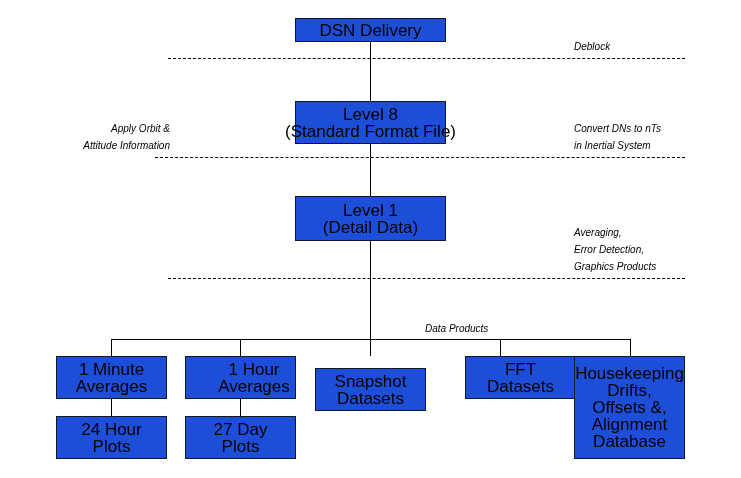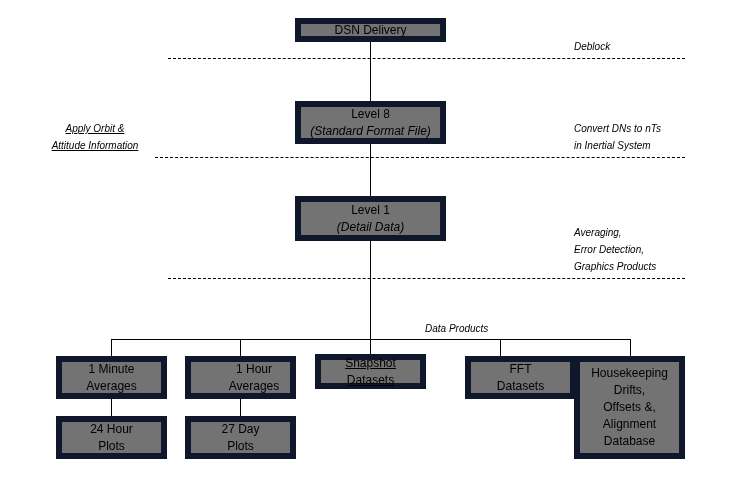--- a/index.html
+++ b/index.html
@@ -14,34 +14,34 @@
     height: 478px;
     background: #ffffff;
     font-family: "Liberation Sans", sans-serif;
     overflow: hidden;
   }
 
   
   .box {
     position: absolute;
     box-sizing: border-box;
-    border: 6px solid #0f172a;
-    background: #737373;
+    border: 1px solid #0f172a;
+    background: #1d4ed8;
     display: flex;
     flex-direction: column;
     align-items: center;
     justify-content: center;
     text-align: center;
     color: #000000;
-    font-size: 12px;
+    font-size: 17px;
     line-height: 17px;
     z-index: 3;
   }
   .box .ln { display: block; white-space: nowrap; }
-  .box .ital { font-style: italic; }
+  .box .ital { }
 
   
   .vline {
     position: absolute;
     width: 1px;
     background: #000000;
     z-index: 1;
   }
   .hline {
     position: absolute;
@@ -61,21 +61,21 @@
   
   .note {
     position: absolute;
     font-style: italic;
     font-size: 10px;
     line-height: 17px;
     color: #000000;
     white-space: nowrap;
     z-index: 4;
   }
-  .note.rightalign { text-align: center; text-decoration: underline; }
+  .note.rightalign { text-align: right; }
   .note .ln { display: block; }
 </style>
 </head>
 <body>
 
 <div id="canvas">
 
   <div class="vline" style="left:370px; top:41px; height:61px;"></div>
   <div class="vline" style="left:370px; top:144px; height:52px;"></div>
   <div class="vline" style="left:370px; top:241px; height:98px;"></div>
@@ -121,21 +121,21 @@
   <div class="box" style="left:185px; top:356px; width:111px; height:43px;padding-left:27px;">
     <span class="ln">1 Hour</span>
     <span class="ln">Averages</span>
   </div>
 
   <div class="box" style="left:185px; top:416px; width:111px; height:43px;">
     <span class="ln">27 Day</span>
     <span class="ln">Plots</span>
   </div>
 
-  <div class="box" style="left:315px; top:354px; width:111px; height:35px;text-decoration:underline;">
+  <div class="box" style="left:315px; top:368px; width:111px; height:43px;">
     <span class="ln">Snapshot</span>
     <span class="ln">Datasets</span>
   </div>
 
   <div class="box" style="left:445px; top:356px; width:111px; height:43px;margin-left:20px;">
     <span class="ln">FFT</span>
     <span class="ln">Datasets</span>
   </div>
 
   <div class="box" style="left:574px; top:356px; width:111px; height:103px;">

